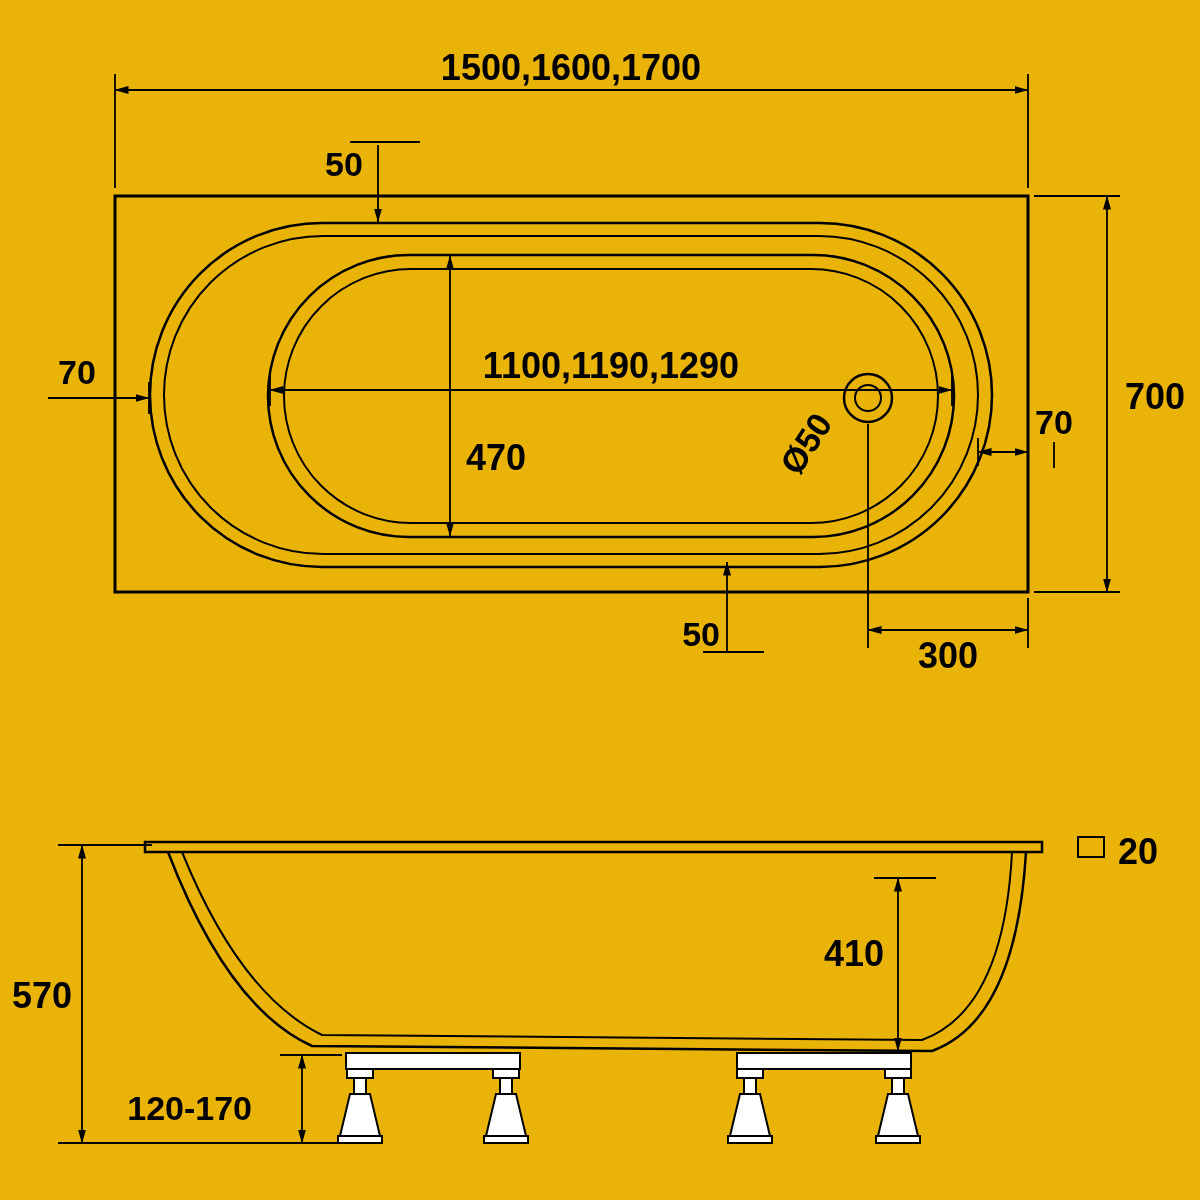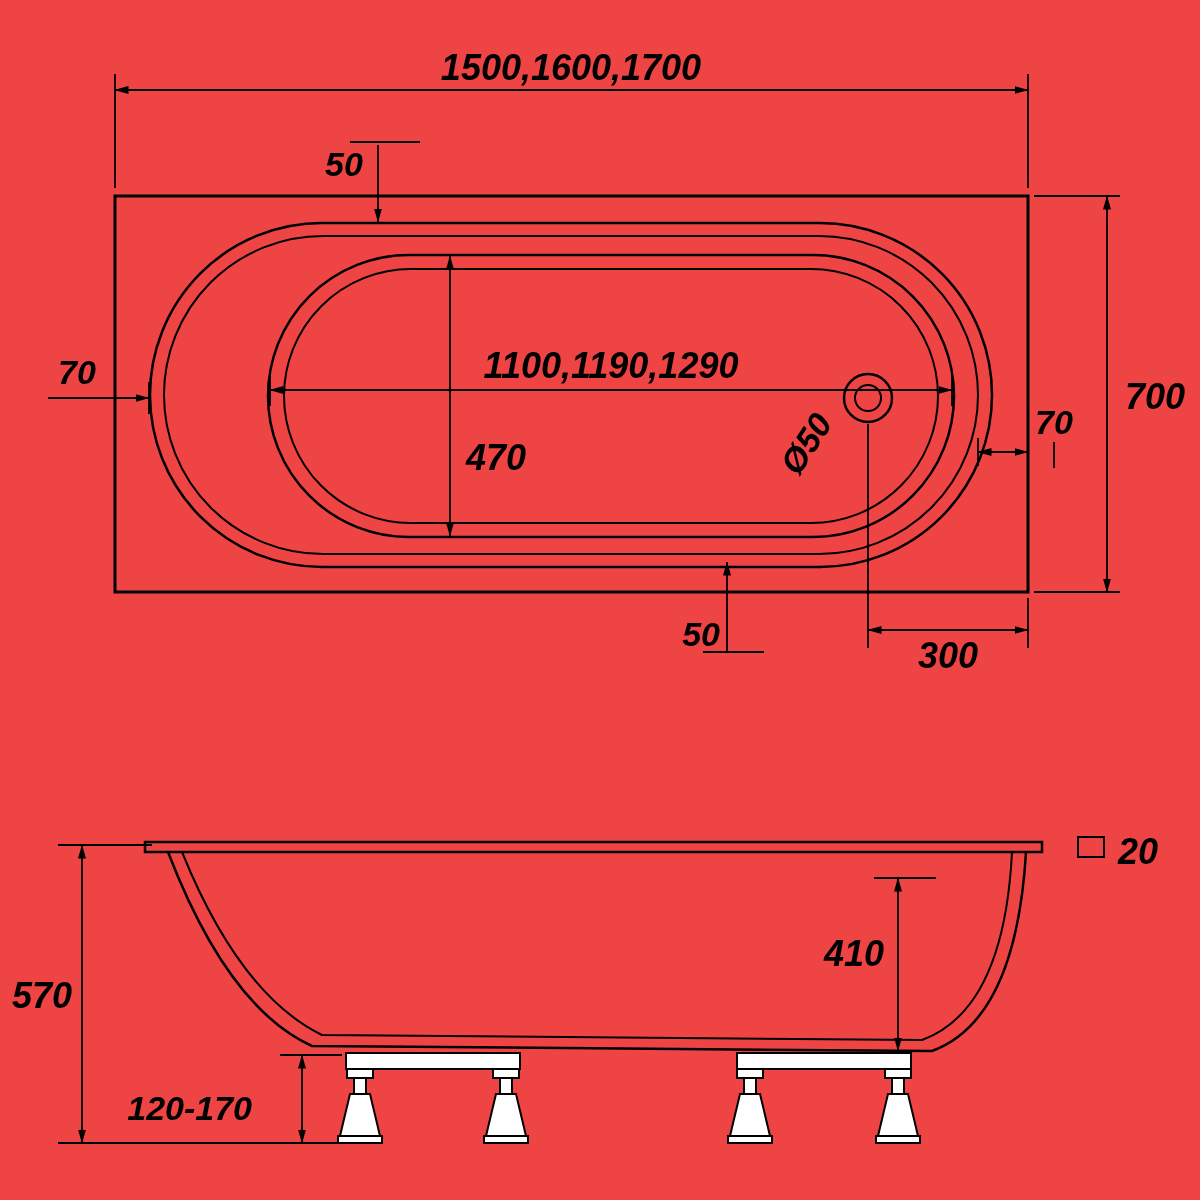--- a/index.html
+++ b/index.html
@@ -6,23 +6,22 @@
     margin: 0;
     padding: 0;
     background: #ffffff;
     width: 1200px;
     height: 1200px;
     overflow: hidden;
   }
   .stage {
     width: 1200px;
     height: 1200px;
-    background: #ef4444;
+    background: #eab308;
     position: relative;
-    font-style: italic;
   }
   svg { display: block; }
   .dim-text {
     font-family: "Liberation Sans", "DejaVu Sans", sans-serif;
     font-weight: 700;
     fill: #000000;
   }
   .t36 { font-size: 36px; }
   .t34 { font-size: 34px; }
   .ln  { stroke: #000; fill: none; }

